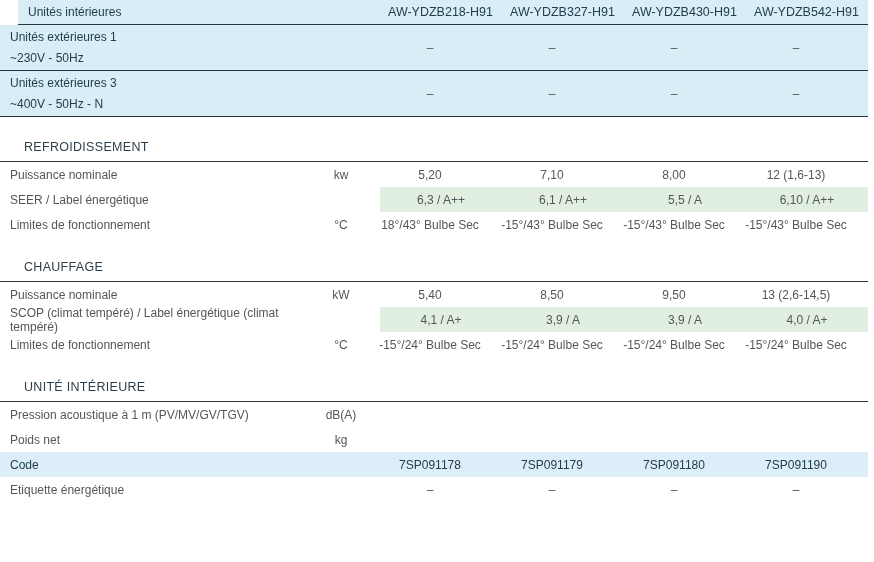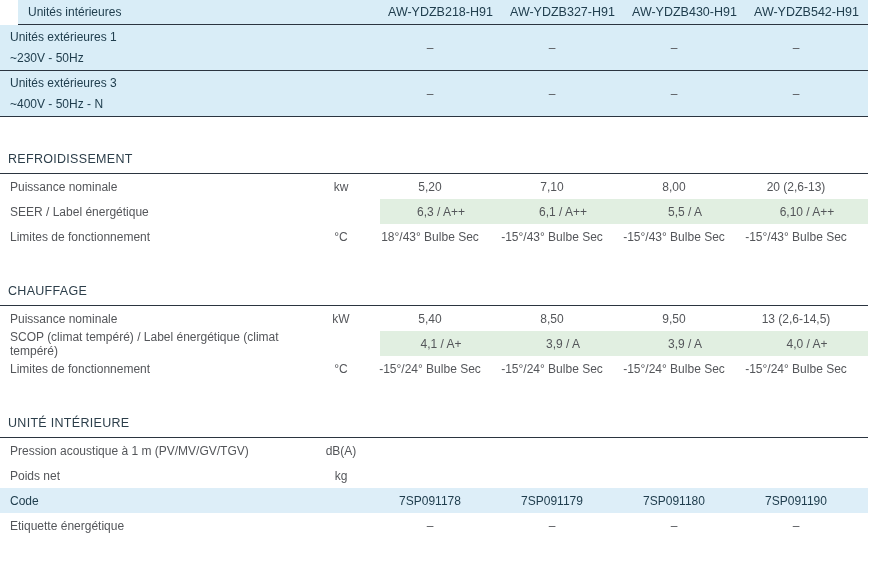--- a/index.html
+++ b/index.html
@@ -17,21 +17,21 @@
   
   .blue-row { background:#d9edf7; border-bottom:1px solid #2b3540; }
   .blue-row .lbl { width:369px; }
   .navy { color:#203e4e; }
   .hdr-row { height:23px;margin-left:18px; }
   .hdr-row .col { font-size:12.5px; }
   .two-line { height:46px; }
   .two-line .lbl div { line-height:21px; }
 
   
-  .section-title { margin-top:34px; padding:0 0 5px 8px; line-height:17px;
+  .section-title { margin-top:22px; padding:0 0 5px 24px; line-height:17px;
     border-bottom:1px solid #2b3540; color:#2c3e4a; font-size:12.5px; letter-spacing:.3px; }
   .data-row { height:25px; }
   .data-row.highlight .cols { background:#e1efe1;margin-left:25px; }
   .row.code-row { background:#ddeef8; }
   .code-row .lbl, .code-row .col { color:#203e4e; }
 </style>
 </head>
 <body>
 
 <div class="table">
@@ -74,21 +74,21 @@
 
   <div class="section-title">REFROIDISSEMENT</div>
 
   <div class="row data-row">
     <div class="lbl">Puissance nominale</div>
     <div class="unit">kw</div>
     <div class="cols">
       <div class="col">5,20</div>
       <div class="col">7,10</div>
       <div class="col">8,00</div>
-      <div class="col">20 (2,6-13)</div>
+      <div class="col">12 (1,6-13)</div>
     </div>
   </div>
 
   <div class="row data-row highlight">
     <div class="lbl">SEER / Label énergétique</div>
     <div class="unit"></div>
     <div class="cols">
       <div class="col">6,3 / A++</div>
       <div class="col">6,1 / A++</div>
       <div class="col">5,5 / A</div>

